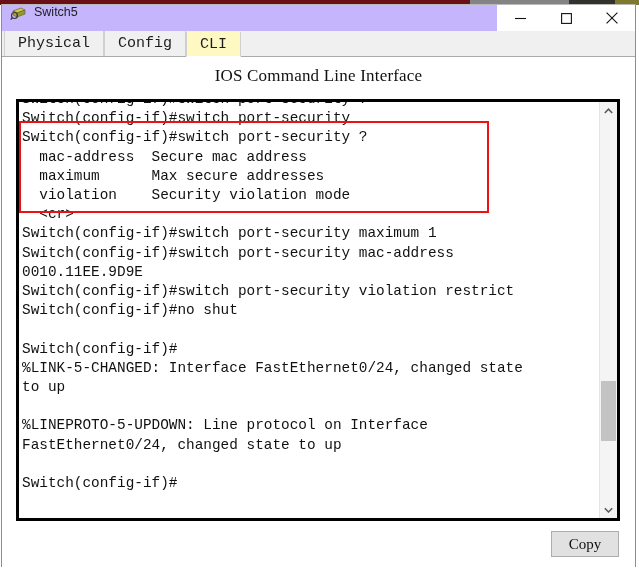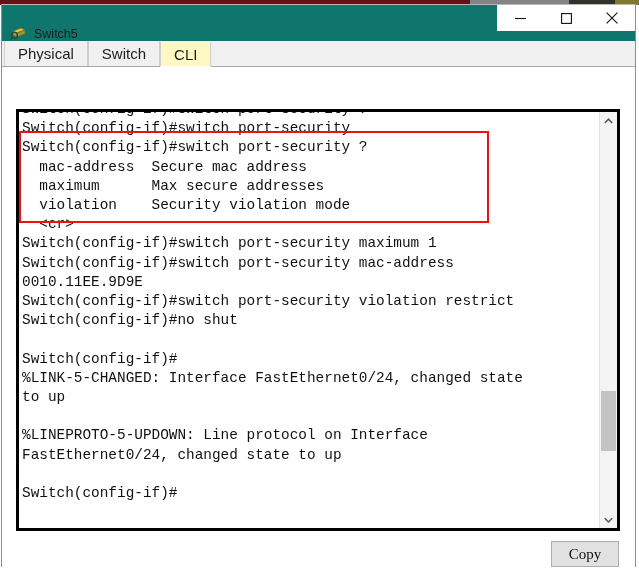--- a/index.html
+++ b/index.html
@@ -35,24 +35,24 @@
     height: 563px;
     background: #ffffff;
     border: 1px solid #8d8d8d;
     border-top: 1px solid #b9b9b9;
     box-sizing: border-box;
   }
 
   
   #title-bar {
     position: relative;
-    height: 36px;
-    background: #0f766e;
-    display: flex;
-    align-items: flex-end;
+    height: 26px;
+    background: #c4b5fd;
+    display: flex;
+    align-items: flex-start;
   }
   #app-icon {
     width: 16px; height: 16px;
     margin-left: 8px;
     position: relative;
     flex: none;
   }
   #title-text {
     margin-left: 8px;
     font-size: 12.5px;
@@ -89,21 +89,21 @@
     height: 25px;
     padding: 0 13px;
     font-size: 15px;
     color: #1c1c1c;
     display: flex;
     align-items: center;
     background: #f0f0f0;
     border-left: 1px solid #cfcfcf;
     border-right: 1px solid #cfcfcf;
     box-sizing: border-box;
-    font-family: Liberation Sans, sans-serif;
+    font-family: Liberation Mono, monospace;
     text-align: center;
   }
   .tab.active {
     background: #fef9c3;
     border-bottom: 1px solid #ffffff;
     margin-bottom: -1px;
     position: relative;
     z-index: 2;
   }
 
@@ -266,26 +266,27 @@
         <svg width="12" height="12" viewBox="0 0 12 12">
           <line x1="0.6" y1="0.6" x2="11.4" y2="11.4" stroke="#111" stroke-width="1.1"></line>
           <line x1="11.4" y1="0.6" x2="0.6" y2="11.4" stroke="#111" stroke-width="1.1"></line>
         </svg>
       </div>
     </div>
   </div>
 
   <div id="tab-bar">
     <div class="tab">Physical</div>
-    <div class="tab">Switch</div>
+    <div class="tab">Config</div>
     <div class="tab active">CLI</div>
   </div>
 
   <div id="content">
 
+    <div id="cli-heading">IOS Command Line Interface</div>
 
     <div id="terminal-wrap">
       <div id="terminal">
         <pre id="term-text">Switch(config-if)#switch port-security ?
 Switch(config-if)#switch port-security
 Switch(config-if)#switch port-security ?
   mac-address  Secure mac address
   maximum      Max secure addresses
   violation    Security violation mode
   &lt;cr&gt;

